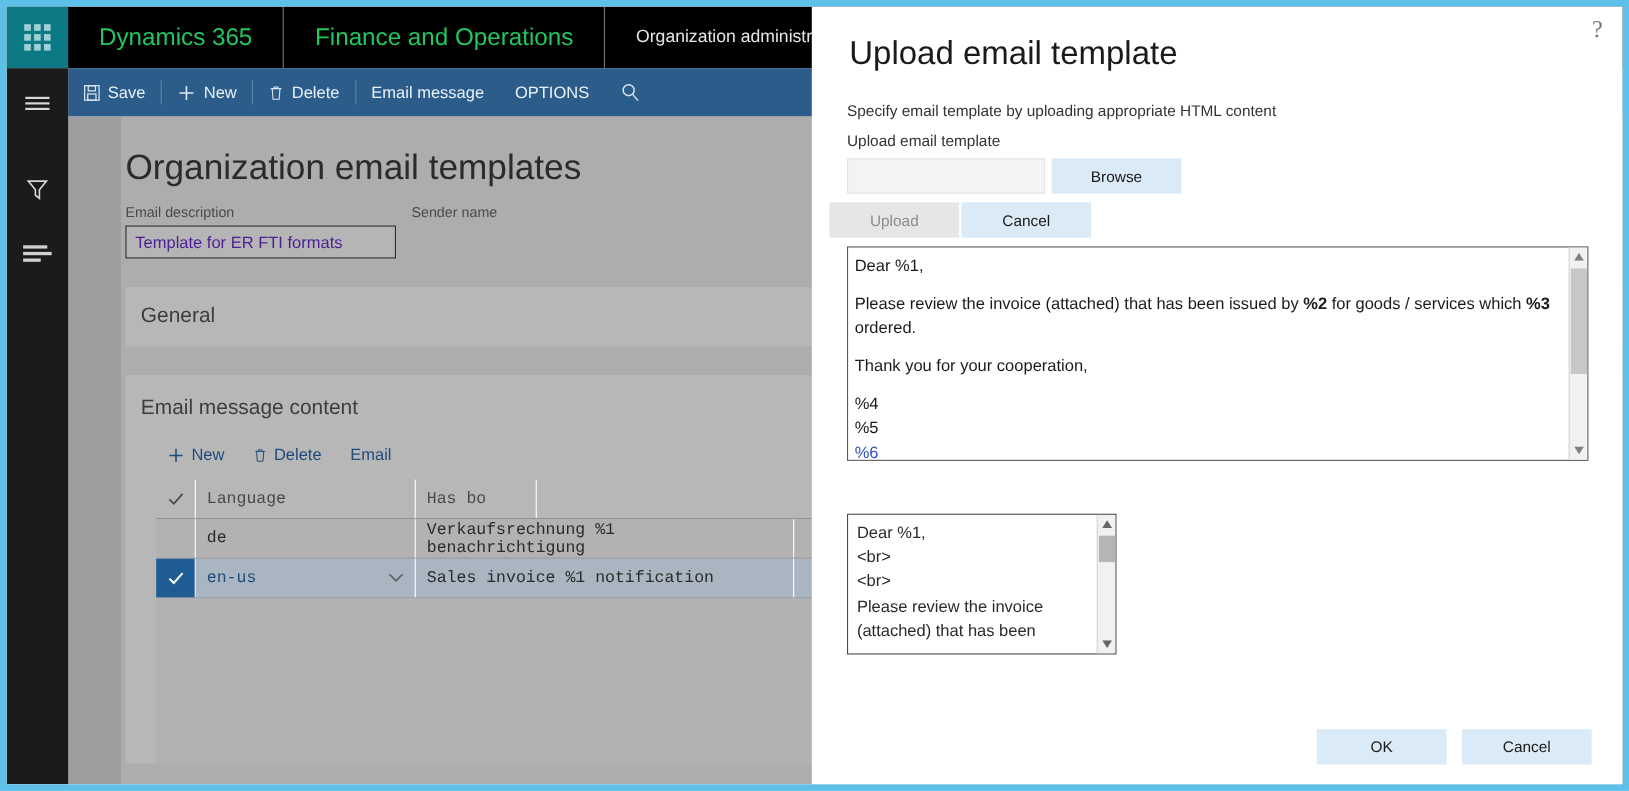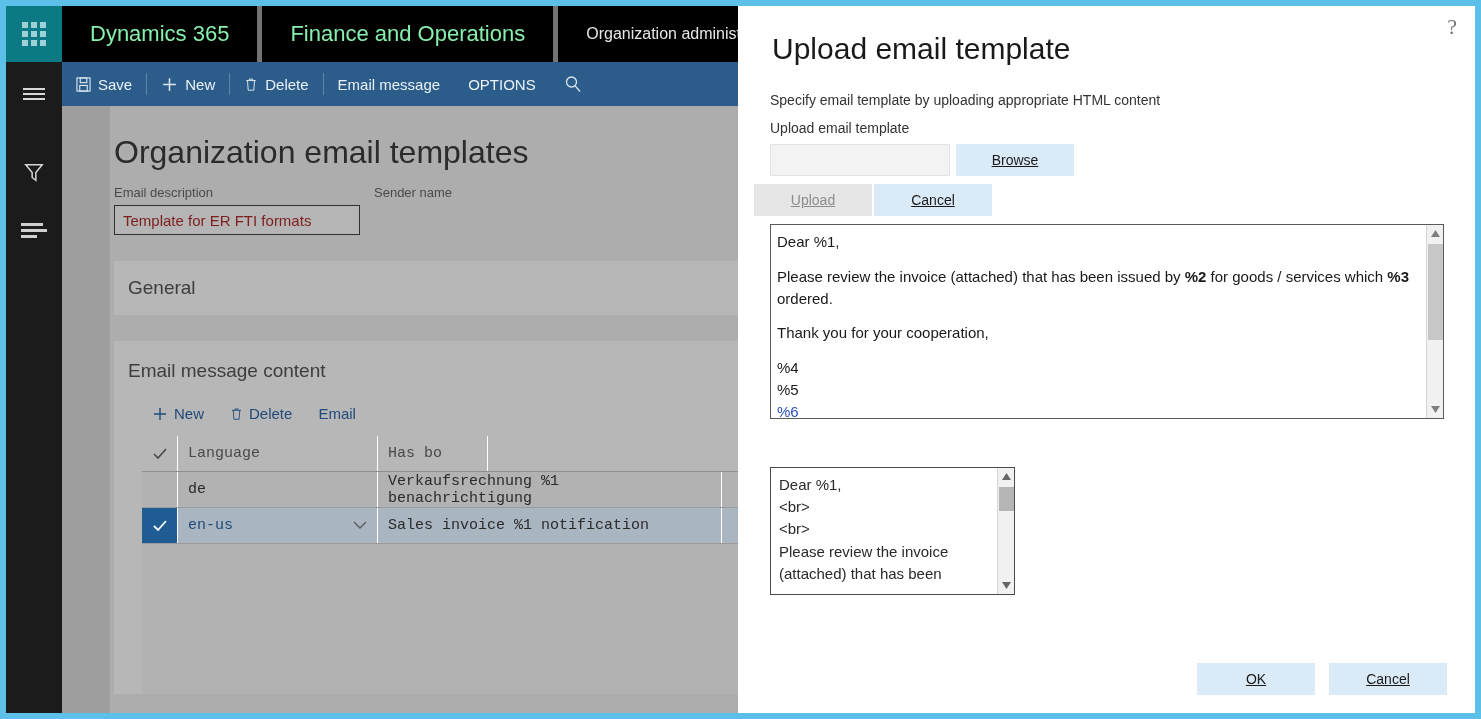--- a/index.html
+++ b/index.html
@@ -36,27 +36,27 @@
     cursor: pointer;
   }
   .waffle-grid {
     display: grid;
     grid-template-columns: repeat(3, 6px);
     grid-template-rows: repeat(3, 6px);
     gap: 3px;
   }
   .waffle-grid i { background: #9fd0d6; display: block; }
   .nav-item {
-    color: #86efac;
+    color: #22c55e;
     font-size: 22px;
     padding: 0 28px;
     line-height: 56px;
     height: 56px;
     white-space: nowrap;
-    border-right: 5px solid #737373;
+    border-right: 1px solid #737373;
     cursor: pointer;
   }
   .nav-item.small { font-size: 16px; border-right: none; color: #e6e6e6; }
 
   
   .rail {
     position: absolute; left: 0; top: 56px;
     width: 56px; bottom: 0;
     background: #1b1b1b;
     z-index: 4;
@@ -115,21 +115,21 @@
   .fld-label { font-size: 13px; color: #4a4a4a; margin-bottom: 5px; }
   .fld-value {
     height: 30px; line-height: 30px;
     background: #b5b5b5; color: #1f4a7a; font-size: 15px;
     padding: 0 8px; width: 104px; box-sizing: border-box;
     cursor: pointer;
   }
   .fld-input {
     height: 30px; line-height: 30px;
     background: #b5b5b5; border: 1px solid #2f2f2f;
-    color: #7f1d1d; font-size: 15px; padding: 0 8px;
+    color: #4c1d95; font-size: 15px; padding: 0 8px;
     box-sizing: border-box; cursor: text;
   }
 
   .section {
     margin: 26px 4px 0 4px;
     background: #b7b7b7;
     height: 54px;
     display: flex; align-items: center;
     padding-left: 14px;
     font-size: 19px; color: #3d3d3d; font-weight: 300;
@@ -200,21 +200,21 @@
 
   .upload-row { display: flex; gap: 6px; padding: 8px 0 0 32px; align-items: center; }
   .file-box {
     width: 180px; height: 32px; background: #f3f3f3;
     border: 1px solid #e3e3e3; box-sizing: border-box; cursor: text;
   }
   .btn {
     height: 32px; min-width: 118px;
     display:flex; align-items:center; justify-content:center;
     font-size: 14px; color: #1a1a1a; cursor: pointer;
-    border: none; box-sizing: border-box; text-decoration: underline;
+    border: none; box-sizing: border-box;
   }
   .btn-blue { background: #dbeaf7; }
   .btn-grey { background: #e6e6e6; color: #8c8c8c; cursor: default; }
 
   .upload-row2 { display:flex; gap: 2px; padding: 8px 0 0 16px; }
 
   .html-body-area {
     margin: 8px 0 0 32px;
     width: 674px; height: 195px;
     border: 1px solid #5a5a5a;

